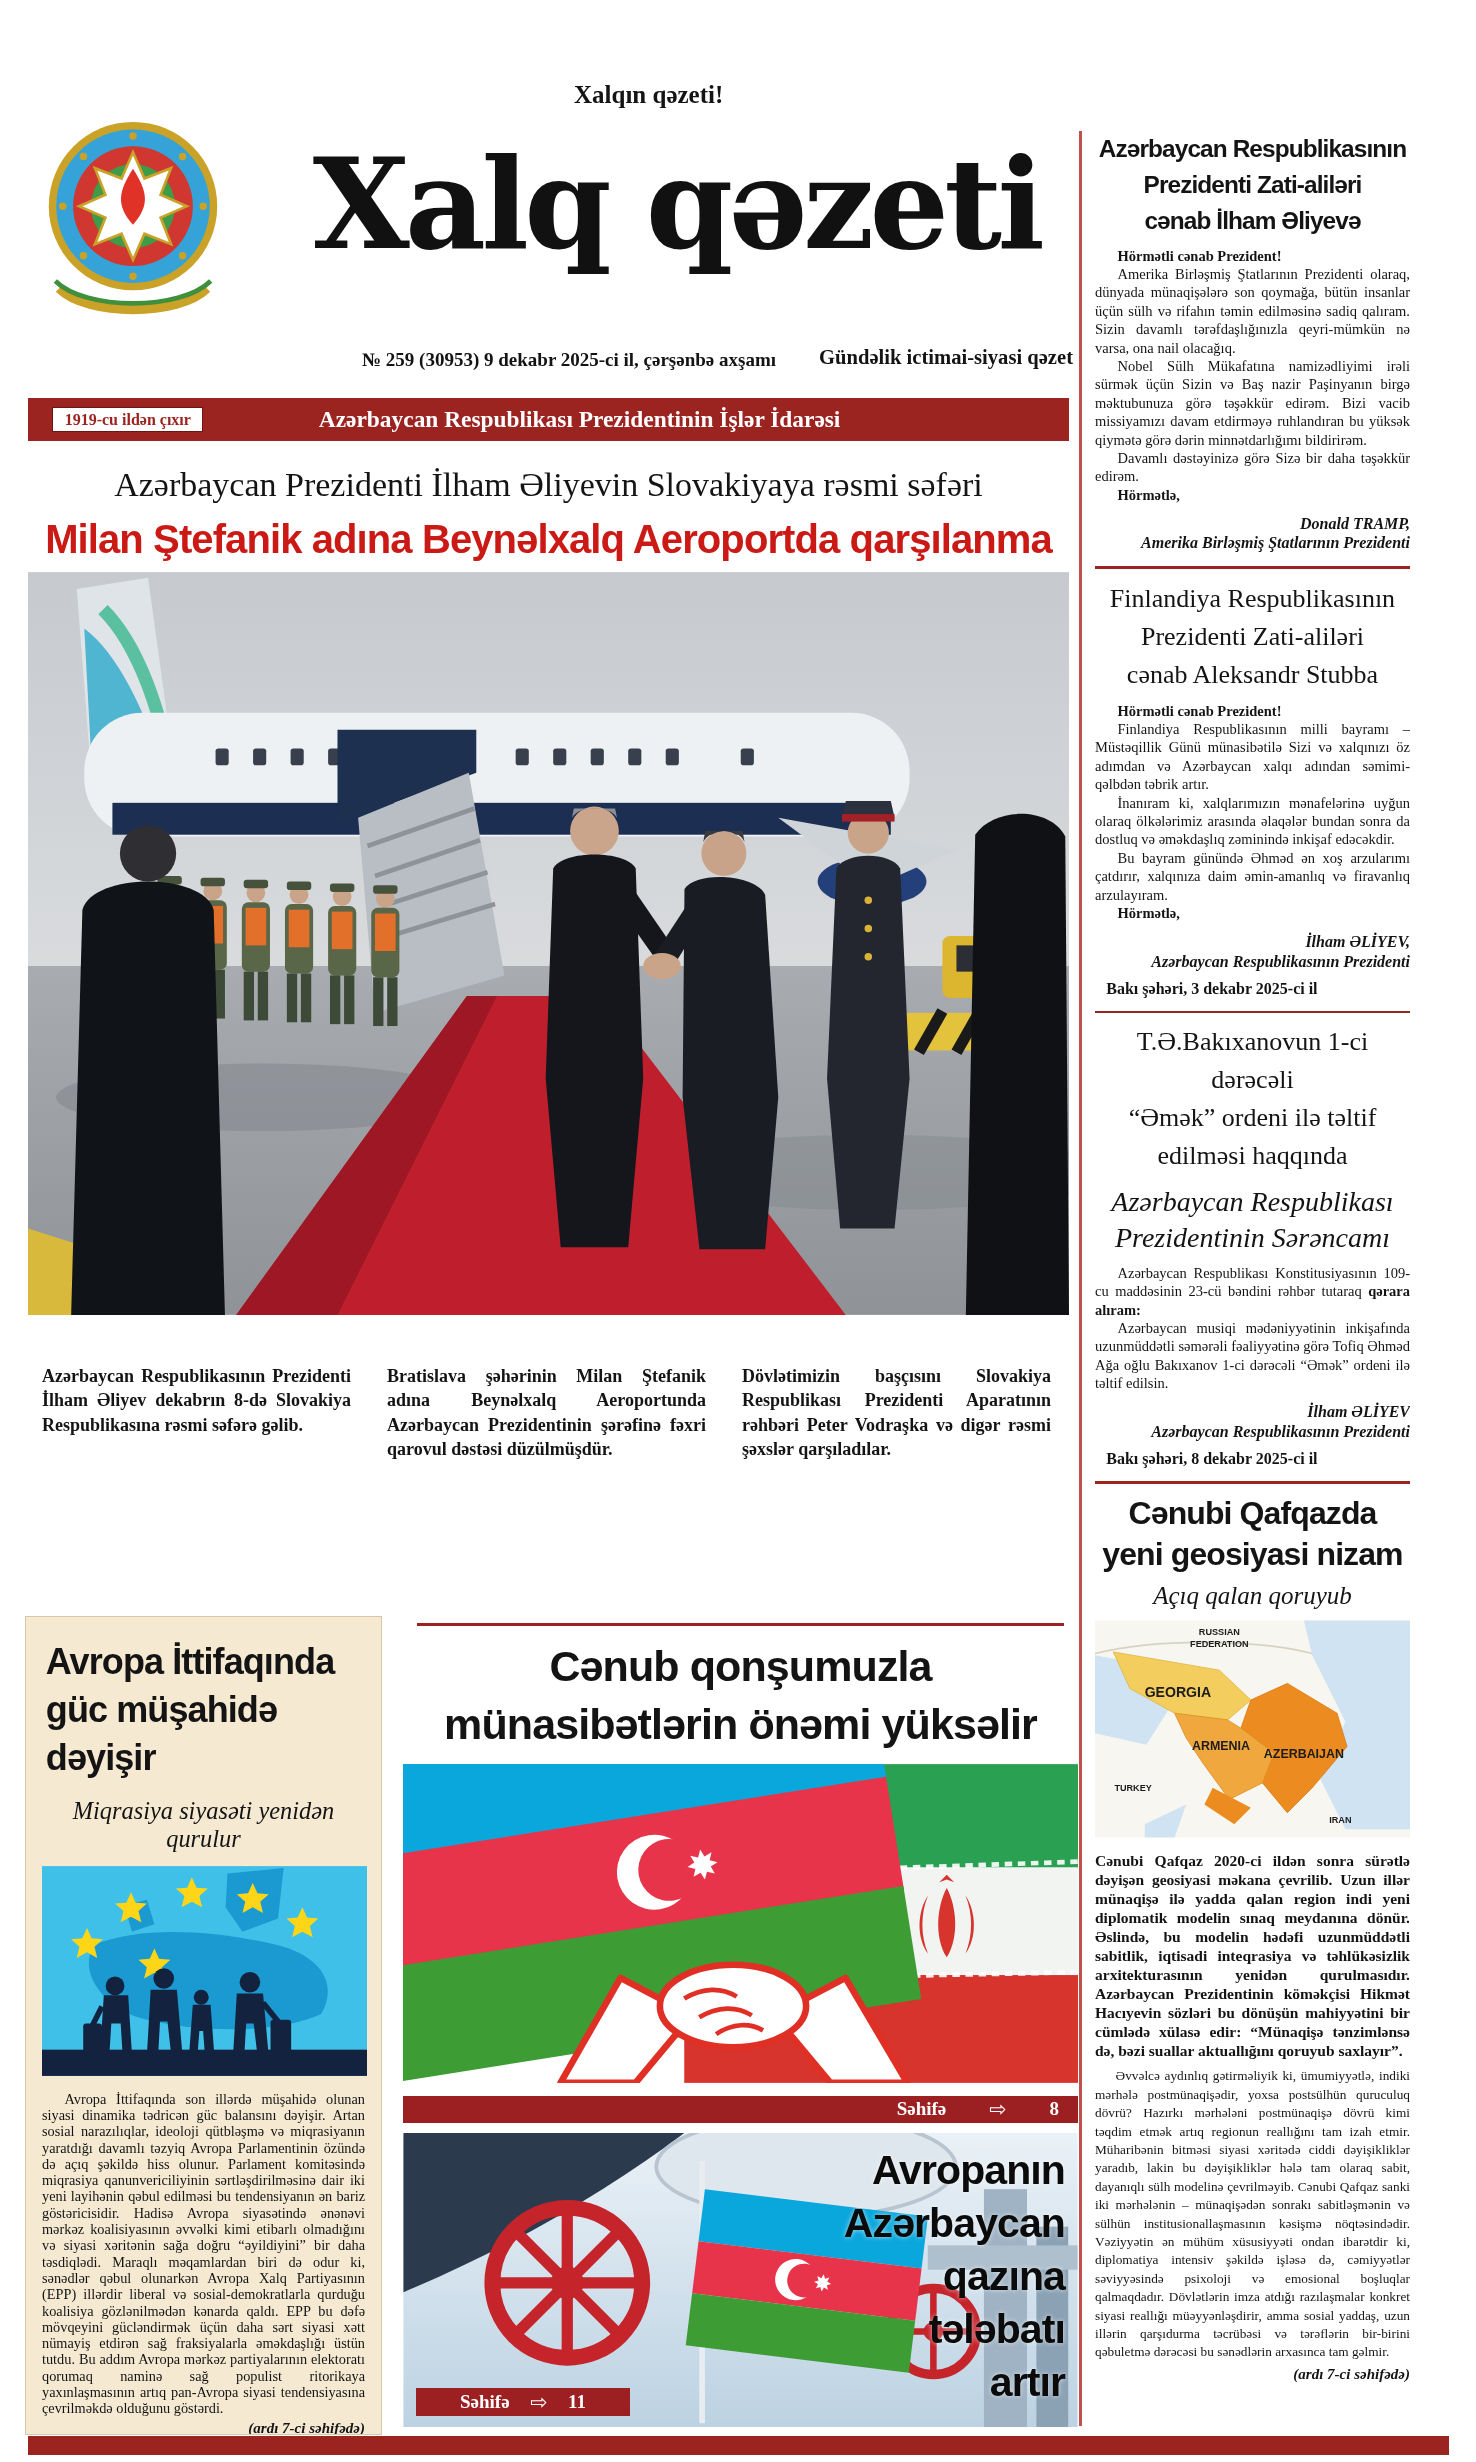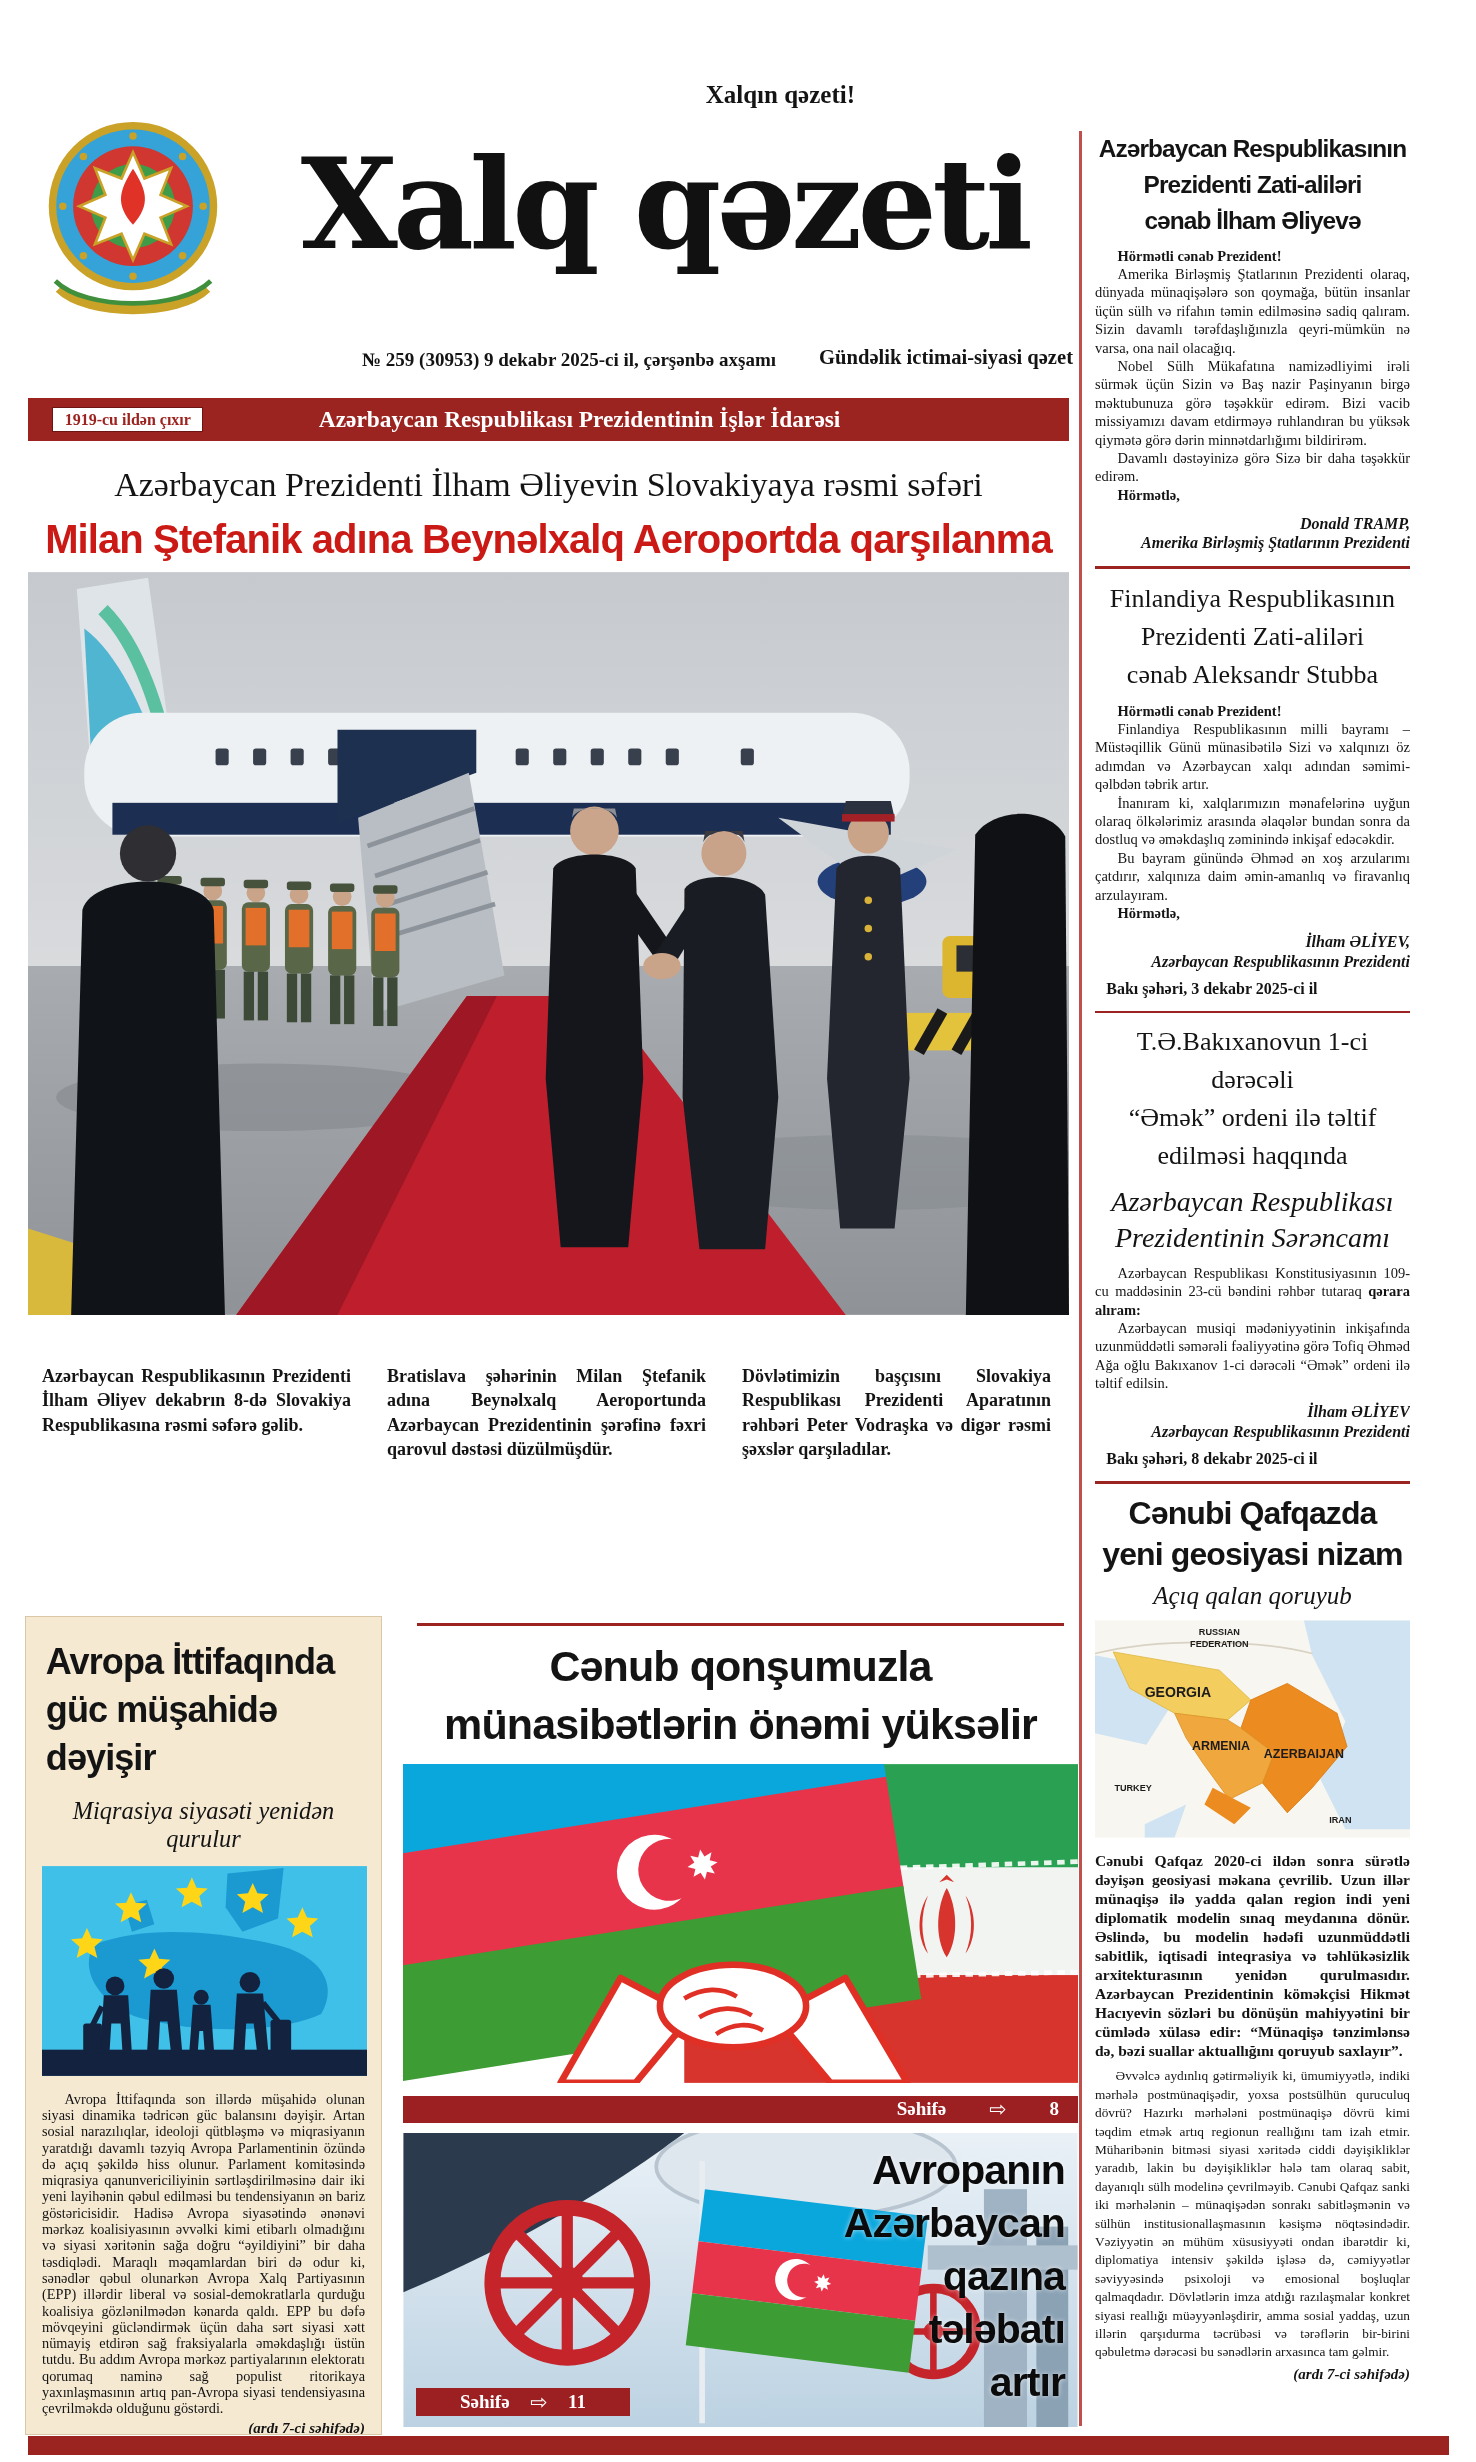--- a/index.html
+++ b/index.html
@@ -3,22 +3,22 @@
 <meta charset="utf-8">
 <style>
   html,body{margin:0;padding:0;background:#e8e8e8;}
   .page{position:relative;width:1477px;height:2462px;background:#ffffff;overflow:hidden;
         font-family:"Liberation Serif",serif;color:#141414;}
   .abs{position:absolute;}
   .prelines{white-space:pre-line;}
   .just{text-align:justify;}
   .center{text-align:center;}
   
-  .tagline{left:574px;top:81px;width:281px;text-align:right;font-weight:bold;font-size:25px;}
-  .masthead{left:248px;top:83px;width:833px;height:242px;display:flex;align-items:center;justify-content:center;
+  .tagline{left:574px;top:81px;width:281px;text-align:left;font-weight:bold;font-size:25px;}
+  .masthead{left:260px;top:83px;width:833px;height:242px;display:flex;align-items:center;justify-content:center;
             font-family:"DejaVu Serif",serif;font-weight:bold;font-size:125px;letter-spacing:-4.7px;color:#111;}
   .issueline{left:362px;top:349px;font-weight:bold;font-size:19px;}
   .dailyline{left:745px;top:346px;width:328px;text-align:right;font-weight:bold;font-size:20.6px;}
   .banner{left:28px;top:398px;width:1041px;height:43px;background:#9c2420;display:flex;align-items:center;}
   .since-badge{margin-left:24.4px;background:#ffffff;color:#9c2420;font-weight:bold;font-size:16px;
                padding:2.8px 11.3px;border:0.9px solid #6d1512;}
   .banner-title{flex:1;text-align:center;color:#ffffff;font-weight:bold;font-size:23.4px;padding-right:113px;}
   .vrule{left:1079px;top:131px;width:2.8px;height:2295px;background:#c0504b;}
   
   .leadwrap{left:28px;top:459px;width:1041px;}

